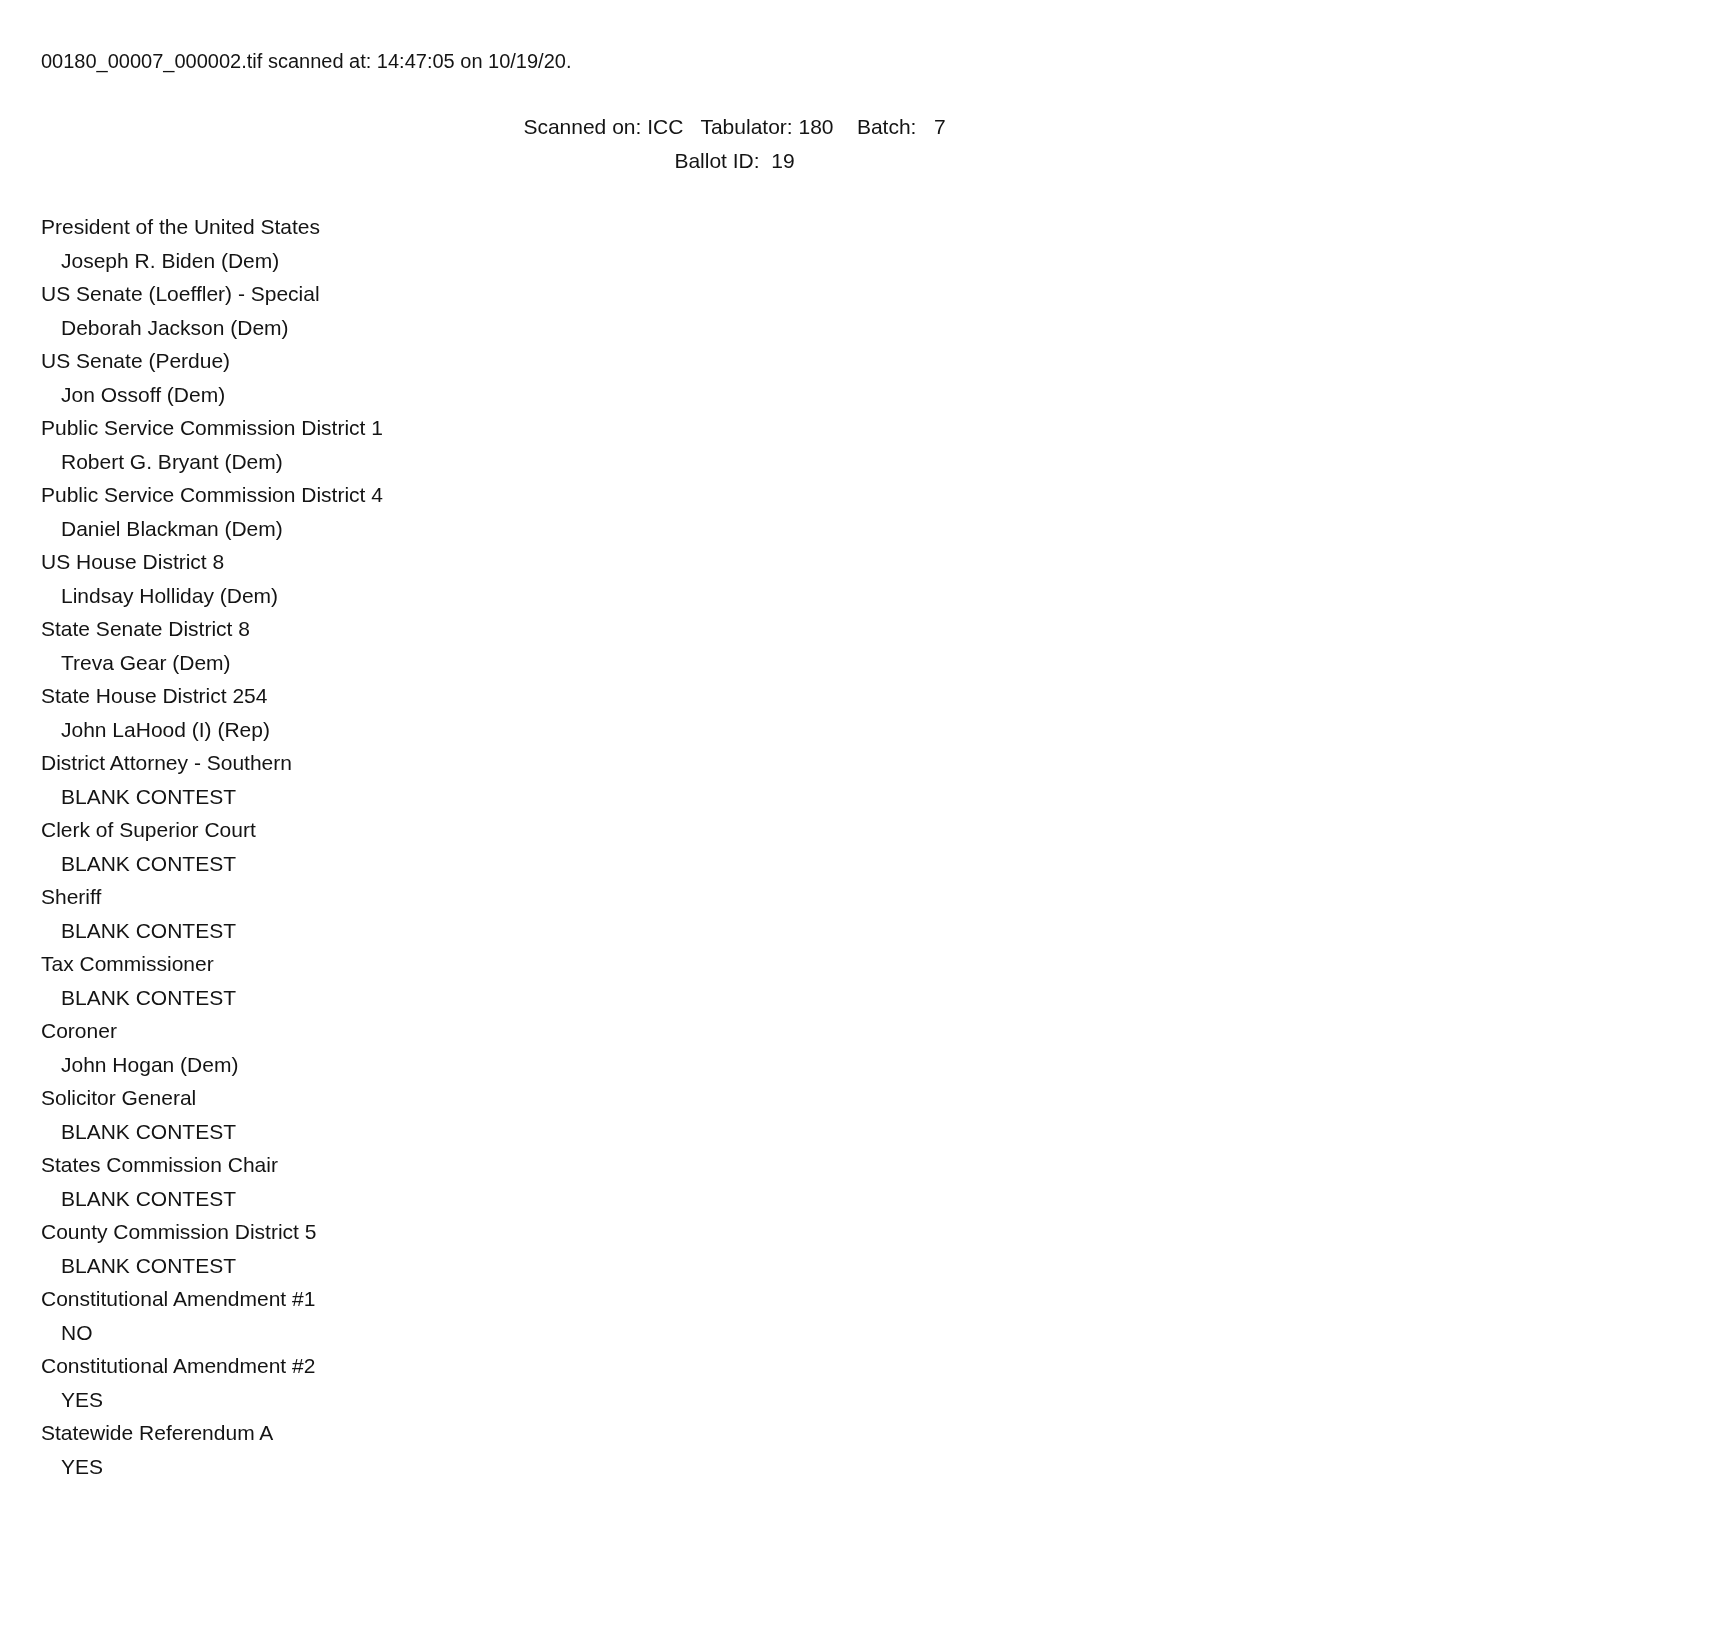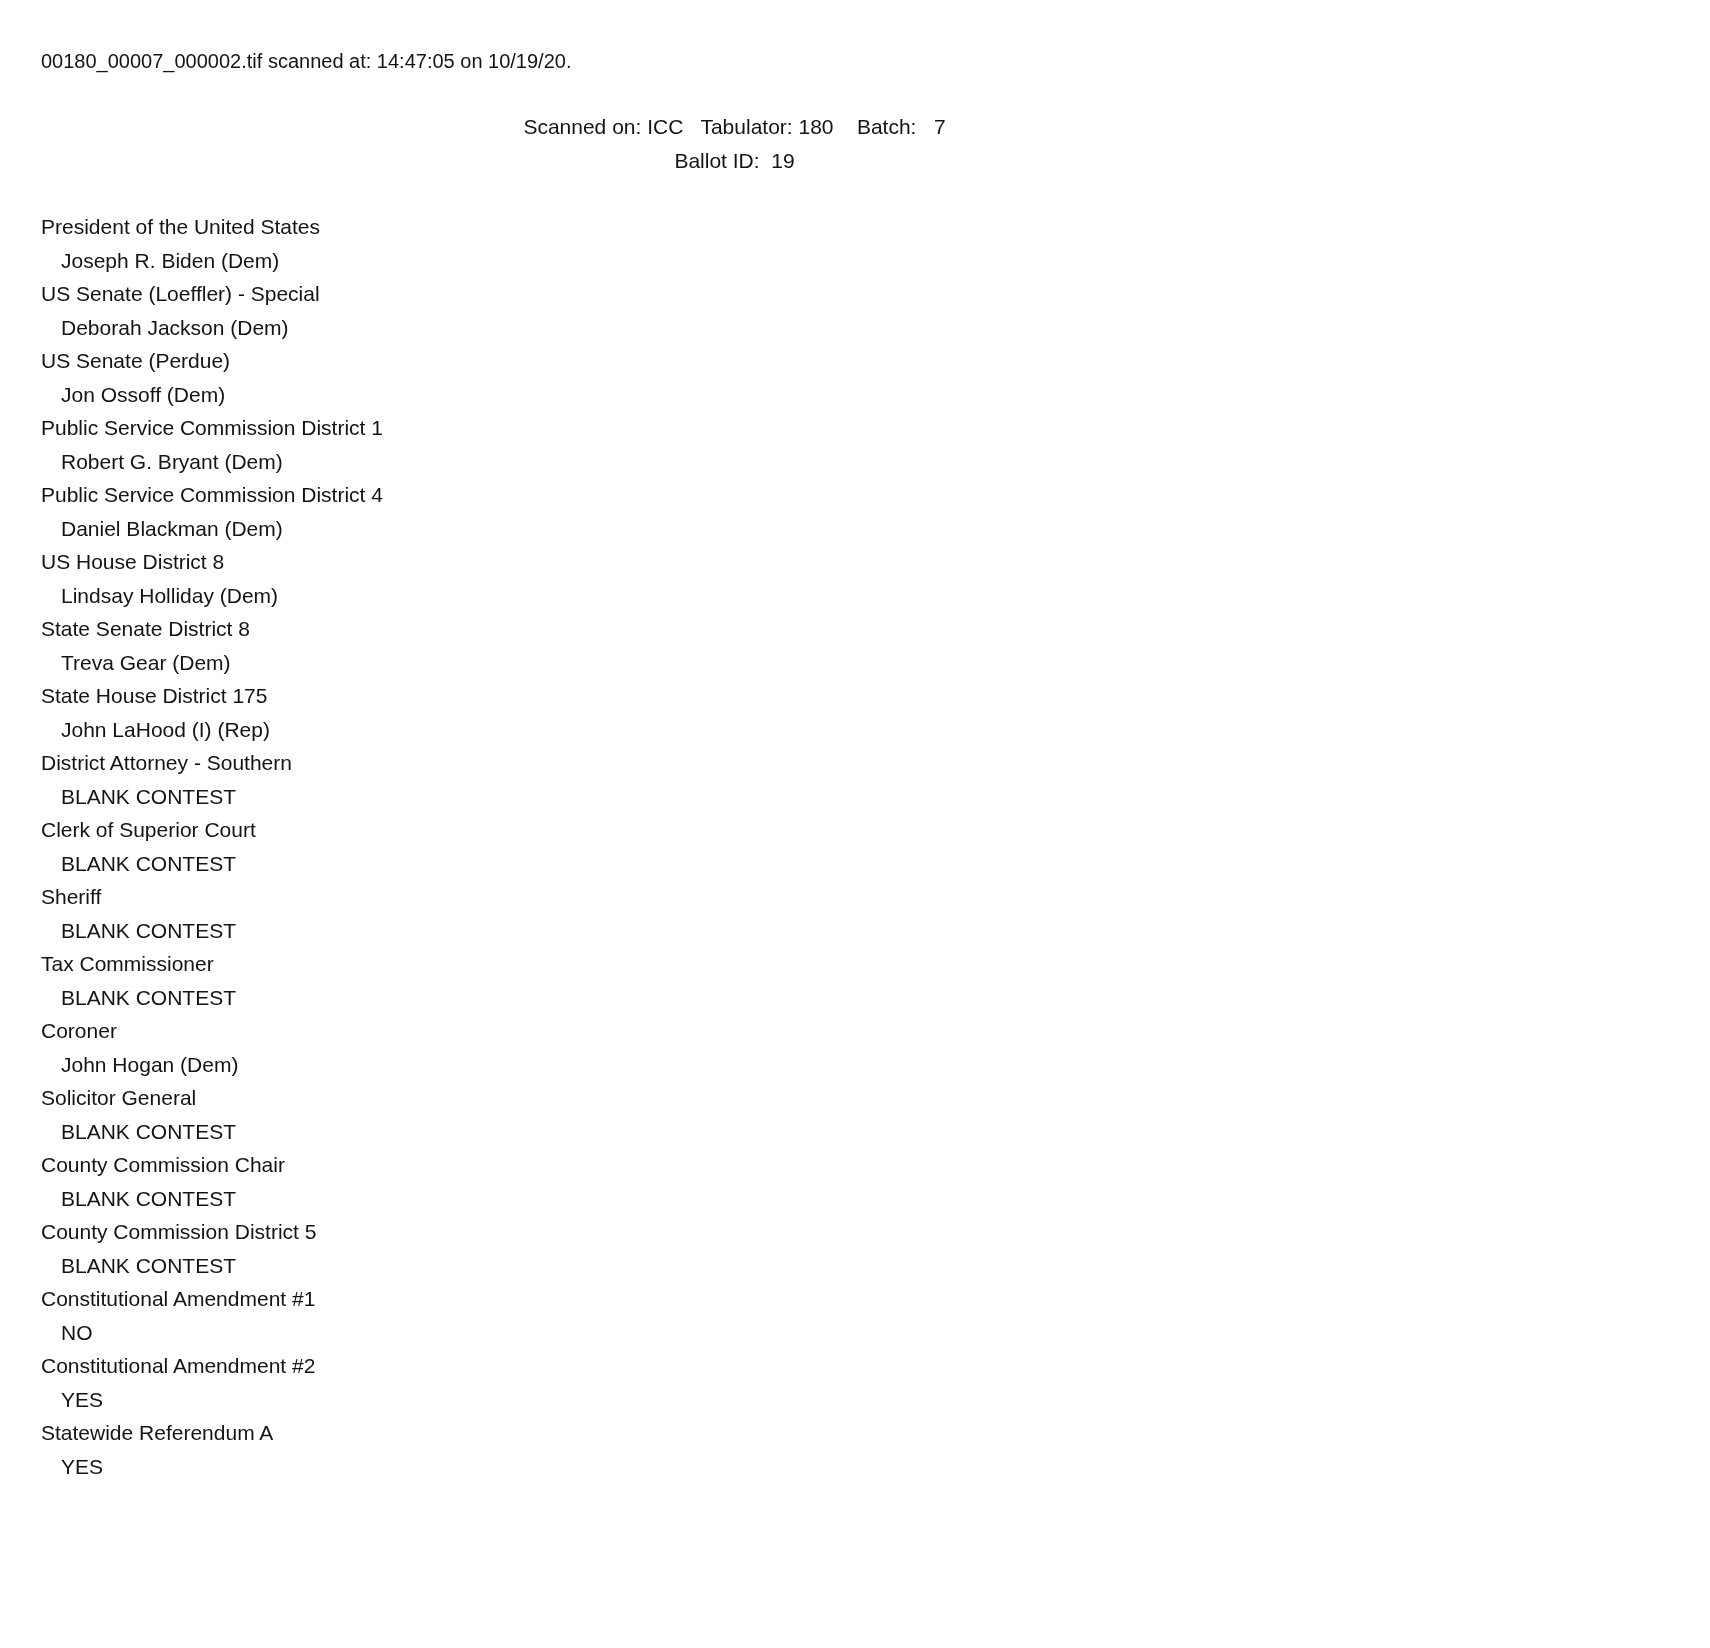--- a/index.html
+++ b/index.html
@@ -91,21 +91,21 @@
       <div class="contest-name">US House District 8</div>
       <div class="contest-choice">Lindsay Holliday (Dem)</div>
     </div>
 
     <div class="contest">
       <div class="contest-name">State Senate District 8</div>
       <div class="contest-choice">Treva Gear (Dem)</div>
     </div>
 
     <div class="contest">
-      <div class="contest-name">State House District 175</div>
+      <div class="contest-name">State House District 254</div>
       <div class="contest-choice">John LaHood (I) (Rep)</div>
     </div>
 
     <div class="contest">
       <div class="contest-name">District Attorney - Southern</div>
       <div class="contest-choice">BLANK CONTEST</div>
     </div>
 
     <div class="contest">
       <div class="contest-name">Clerk of Superior Court</div>
@@ -126,21 +126,21 @@
       <div class="contest-name">Coroner</div>
       <div class="contest-choice">John Hogan (Dem)</div>
     </div>
 
     <div class="contest">
       <div class="contest-name">Solicitor General</div>
       <div class="contest-choice">BLANK CONTEST</div>
     </div>
 
     <div class="contest">
-      <div class="contest-name">County Commission Chair</div>
+      <div class="contest-name">States Commission Chair</div>
       <div class="contest-choice">BLANK CONTEST</div>
     </div>
 
     <div class="contest">
       <div class="contest-name">County Commission District 5</div>
       <div class="contest-choice">BLANK CONTEST</div>
     </div>
 
     <div class="contest">
       <div class="contest-name">Constitutional Amendment #1</div>

